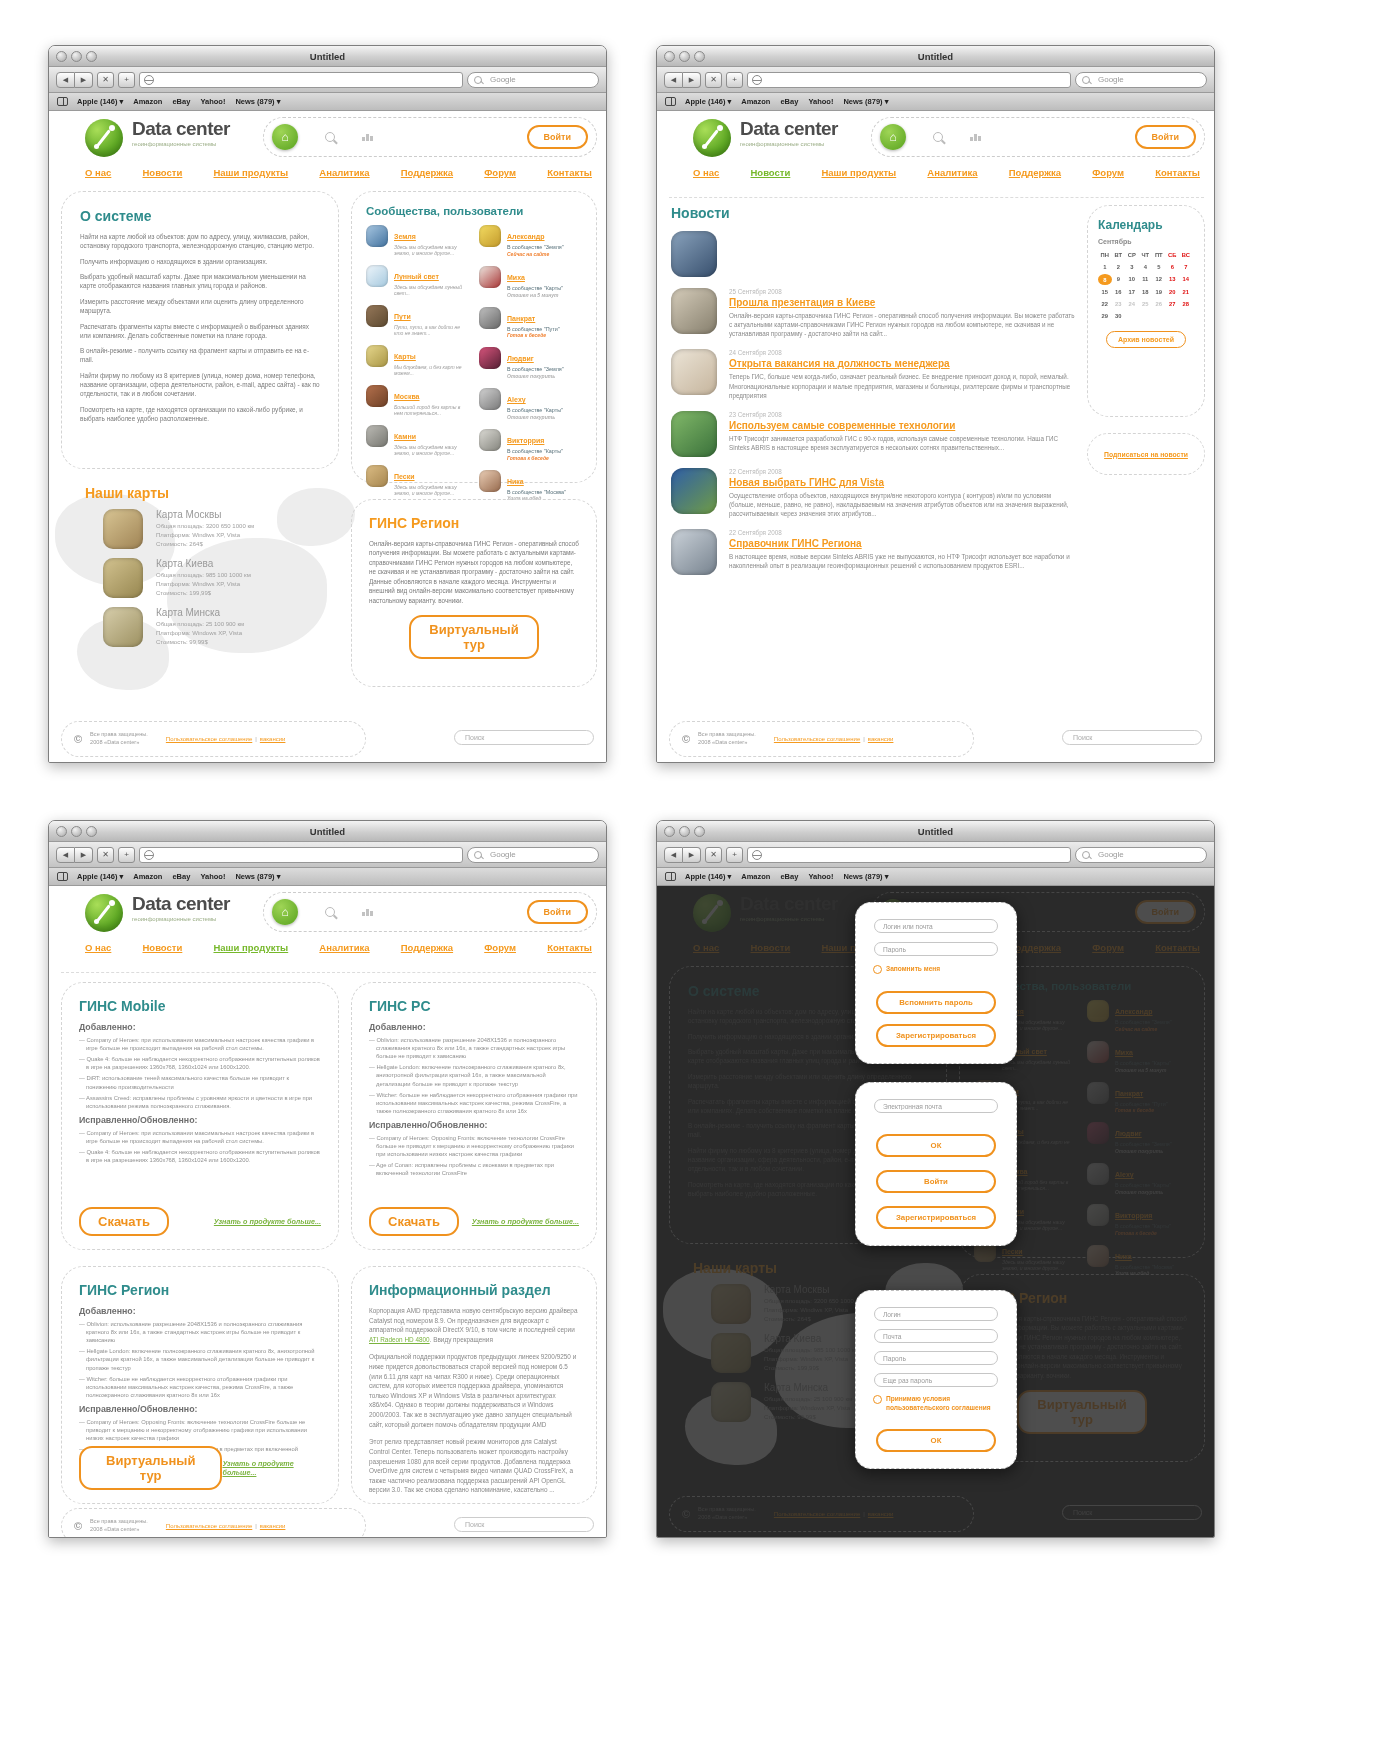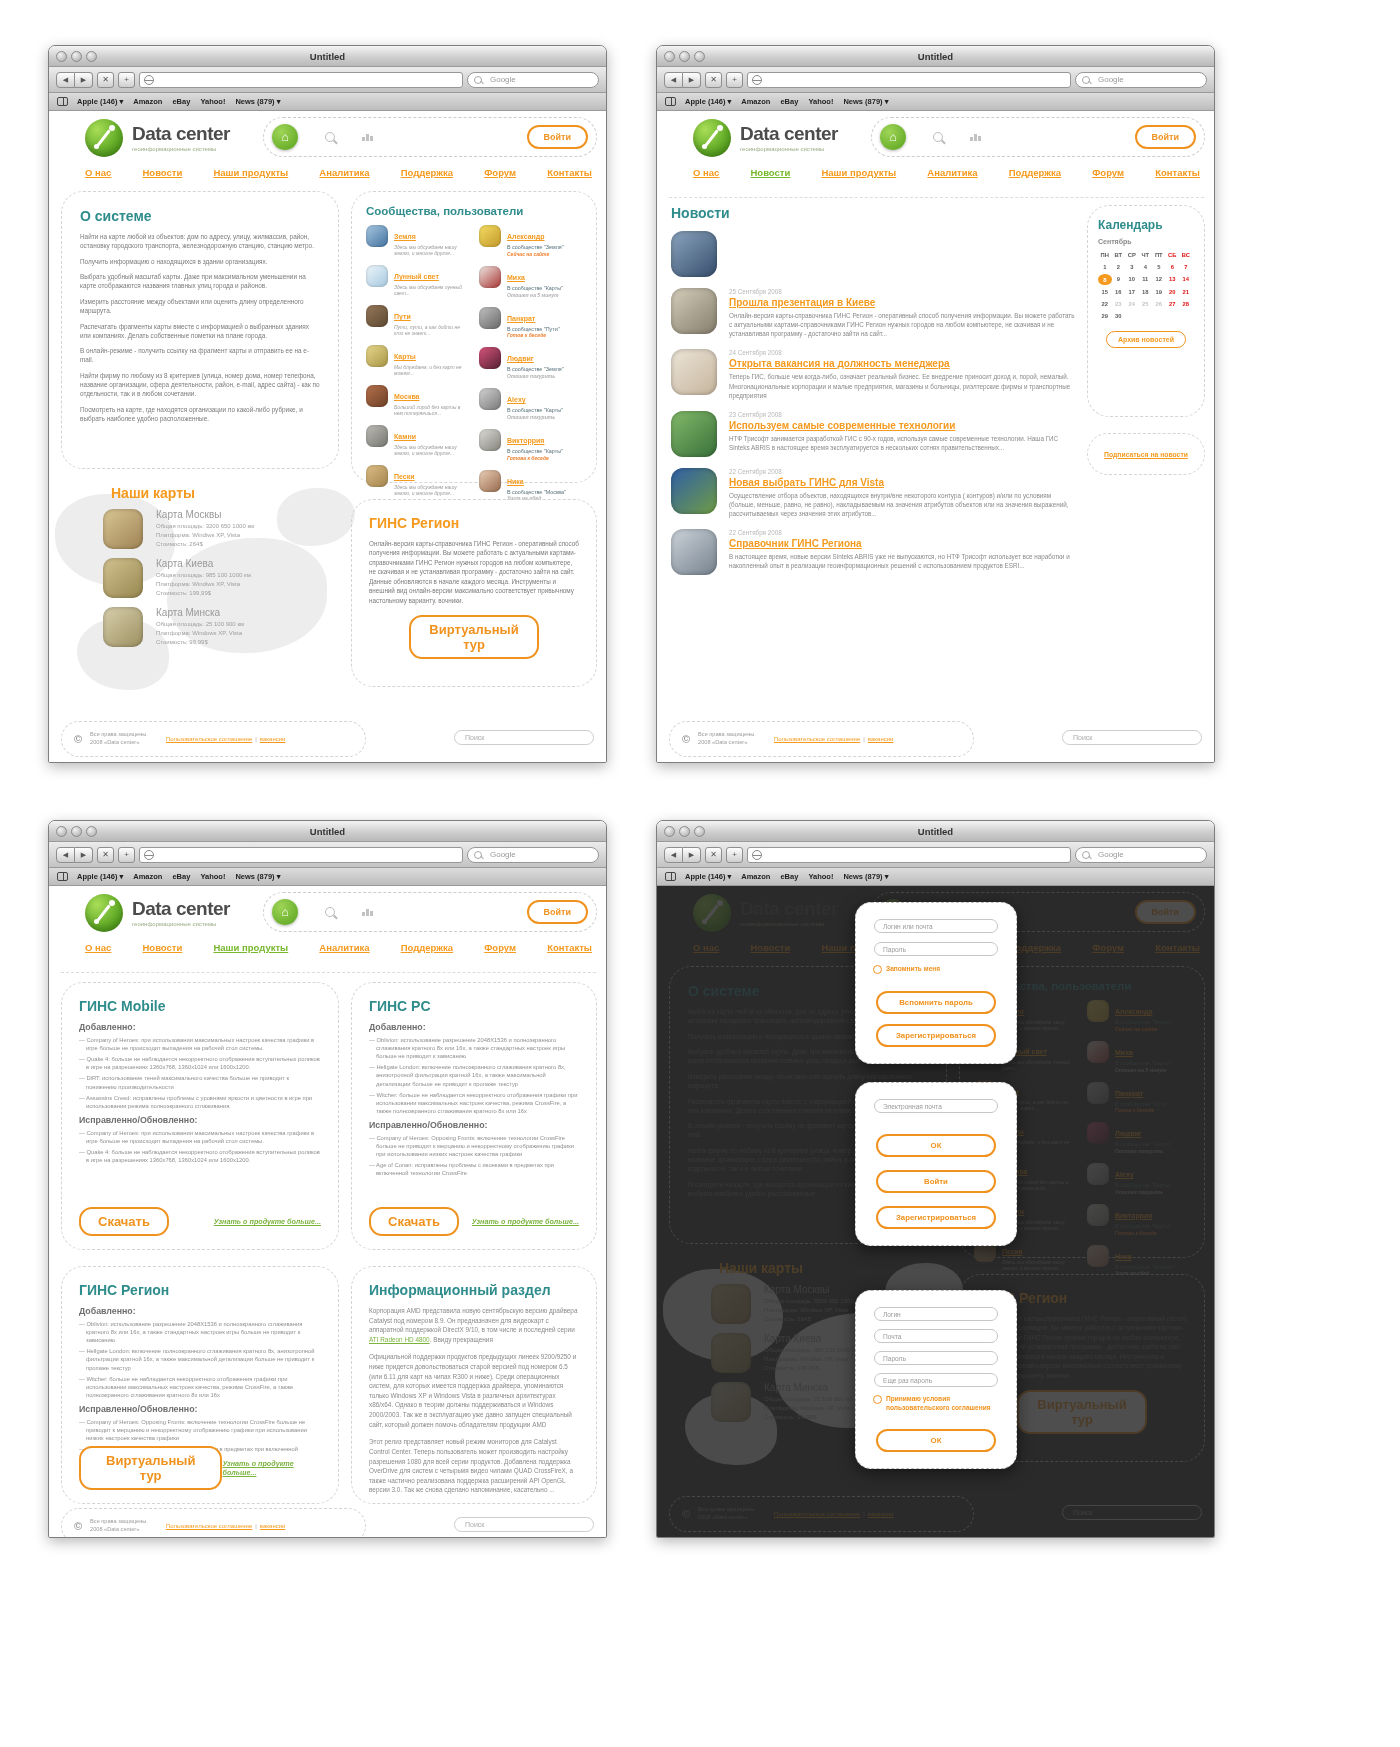--- a/index.html
+++ b/index.html
@@ -22,21 +22,21 @@
   .gsearch{width:118px;height:14px;background:#fff;border:1px solid #979797;border-radius:8px;font-size:8px;color:#9a9a9a;display:flex;align-items:center;gap:8px;padding:0 6px;flex:none}
   .mag{width:6px;height:6px;border:1.4px solid #a8a8a8;border-radius:50%;position:relative;flex:none}
   .mag:after{content:"";position:absolute;width:4px;height:1.4px;background:#a8a8a8;transform:rotate(45deg);right:-3px;bottom:-1px}
   .bookbar{height:17px;background:linear-gradient(#dcdcdc,#bdbdbd);display:flex;align-items:center;gap:9px;padding:0 8px;border-bottom:1px solid #9a9a9a;font-size:7.5px;font-weight:bold;color:#222;flex:none}
   .bkicon{width:9px;height:7px;border:1px solid #444;border-radius:2px;position:relative;flex:none}
   .bkicon:after{content:"";position:absolute;left:50%;top:0;bottom:0;width:1px;background:#444}
   .bmarks{display:flex;gap:10px}
   .content{position:relative;flex:1;background:#fff;overflow:hidden}
   
   .home{position:absolute;inset:0}
-  .logo{position:absolute;left:36px;top:8px;display:flex;gap:9px;align-items:center}
+  .logo{position:absolute;left:36px;top:8px;display:flex;gap:9px;align-items:flex-start}
   .ball{width:38px;height:38px;border-radius:50%;background:radial-gradient(circle at 32% 28%,#a9de58,#5ea824 62%,#3f8a12);position:relative;box-shadow:inset 0 -4px 6px rgba(0,0,0,.18)}
   .ball i{position:absolute;background:#fff;border-radius:50%}
   .ball .c1{width:6px;height:6px;right:8px;top:6px}
   .ball .c2{width:5px;height:5px;left:9px;bottom:8px}
   .ball .c3{width:2.5px;height:20px;left:17px;top:9px;border-radius:3px;transform:rotate(38deg)}
   .lname{font-size:19px;color:#4c4c4c;font-weight:bold;letter-spacing:-.5px;line-height:1}
   .ltag{font-size:6px;color:#9aad85;margin-top:3px}
   .pill{position:absolute;left:214px;top:6px;width:334px;height:40px;border:1px dashed #ccc;border-radius:22px;display:flex;align-items:center;gap:27px;padding:0 8px;box-sizing:border-box}
   .homebtn{width:26px;height:26px;border-radius:50%;background:radial-gradient(circle at 35% 30%,#9fd556,#58a21e);color:#fff;font-size:12px;display:flex;align-items:center;justify-content:center;box-shadow:0 1px 3px rgba(0,0,0,.3);flex:none}
   .sicon{width:8px;height:8px;border:1.6px solid #bbb;border-radius:50%;position:relative;flex:none}
@@ -74,21 +74,21 @@
   .cdesc{font-size:5px;color:#9c9c9c;font-style:italic;line-height:1.25;margin-top:1px}
   .cin{font-size:5.4px;color:#57707a;line-height:1.25;margin-top:1px}
   .st{font-size:5px;font-style:italic;font-weight:bold;line-height:1.3}
   .st.on{color:#f08030}.st.aw{color:#b0b0b0}
   .world{position:absolute;left:0;top:365px;width:320px;height:245px}
   .world i{position:absolute;background:#ededed;display:block}
   .world .s1{left:6px;top:18px;width:120px;height:92px;border-radius:46% 58% 52% 60%}
   .world .s2{left:118px;top:62px;width:160px;height:115px;border-radius:60% 45% 55% 50%}
   .world .s3{left:28px;top:142px;width:92px;height:72px;border-radius:50% 55% 45% 58%}
   .world .s4{left:228px;top:12px;width:78px;height:58px;border-radius:55% 50% 60% 45%}
-  .mapsT{position:absolute;left:62px;top:374px}
+  .mapsT{position:absolute;left:36px;top:374px}
   .maplist{position:absolute;left:54px;top:398px;width:250px;display:flex;flex-direction:column;gap:9px}
   .mapitem{display:flex;gap:13px}
   .mthumb{width:40px;height:40px;border-radius:10px;flex:none;box-shadow:inset 0 0 4px rgba(0,0,0,.3)}
   .mname{font-size:10px;color:#9a9a9a;margin-bottom:2px}
   .mdet{font-size:6px;color:#9e9e9e;line-height:1.5}
   .ginsbox{left:302px;top:388px;width:246px;height:188px;padding:15px 17px}
   .ginsbox p{font-size:6.3px;color:#7b7b7b;line-height:1.5;margin:0 0 10px}
   .btn-o{display:inline-block;border:2px solid #f0921e;border-radius:13px;color:#f0921e;font-weight:bold;font-size:13px;padding:5px 17px;background:#fff;text-align:center}
   .ginsbox .btn-o{display:block;width:92px;margin:0 auto}
   

